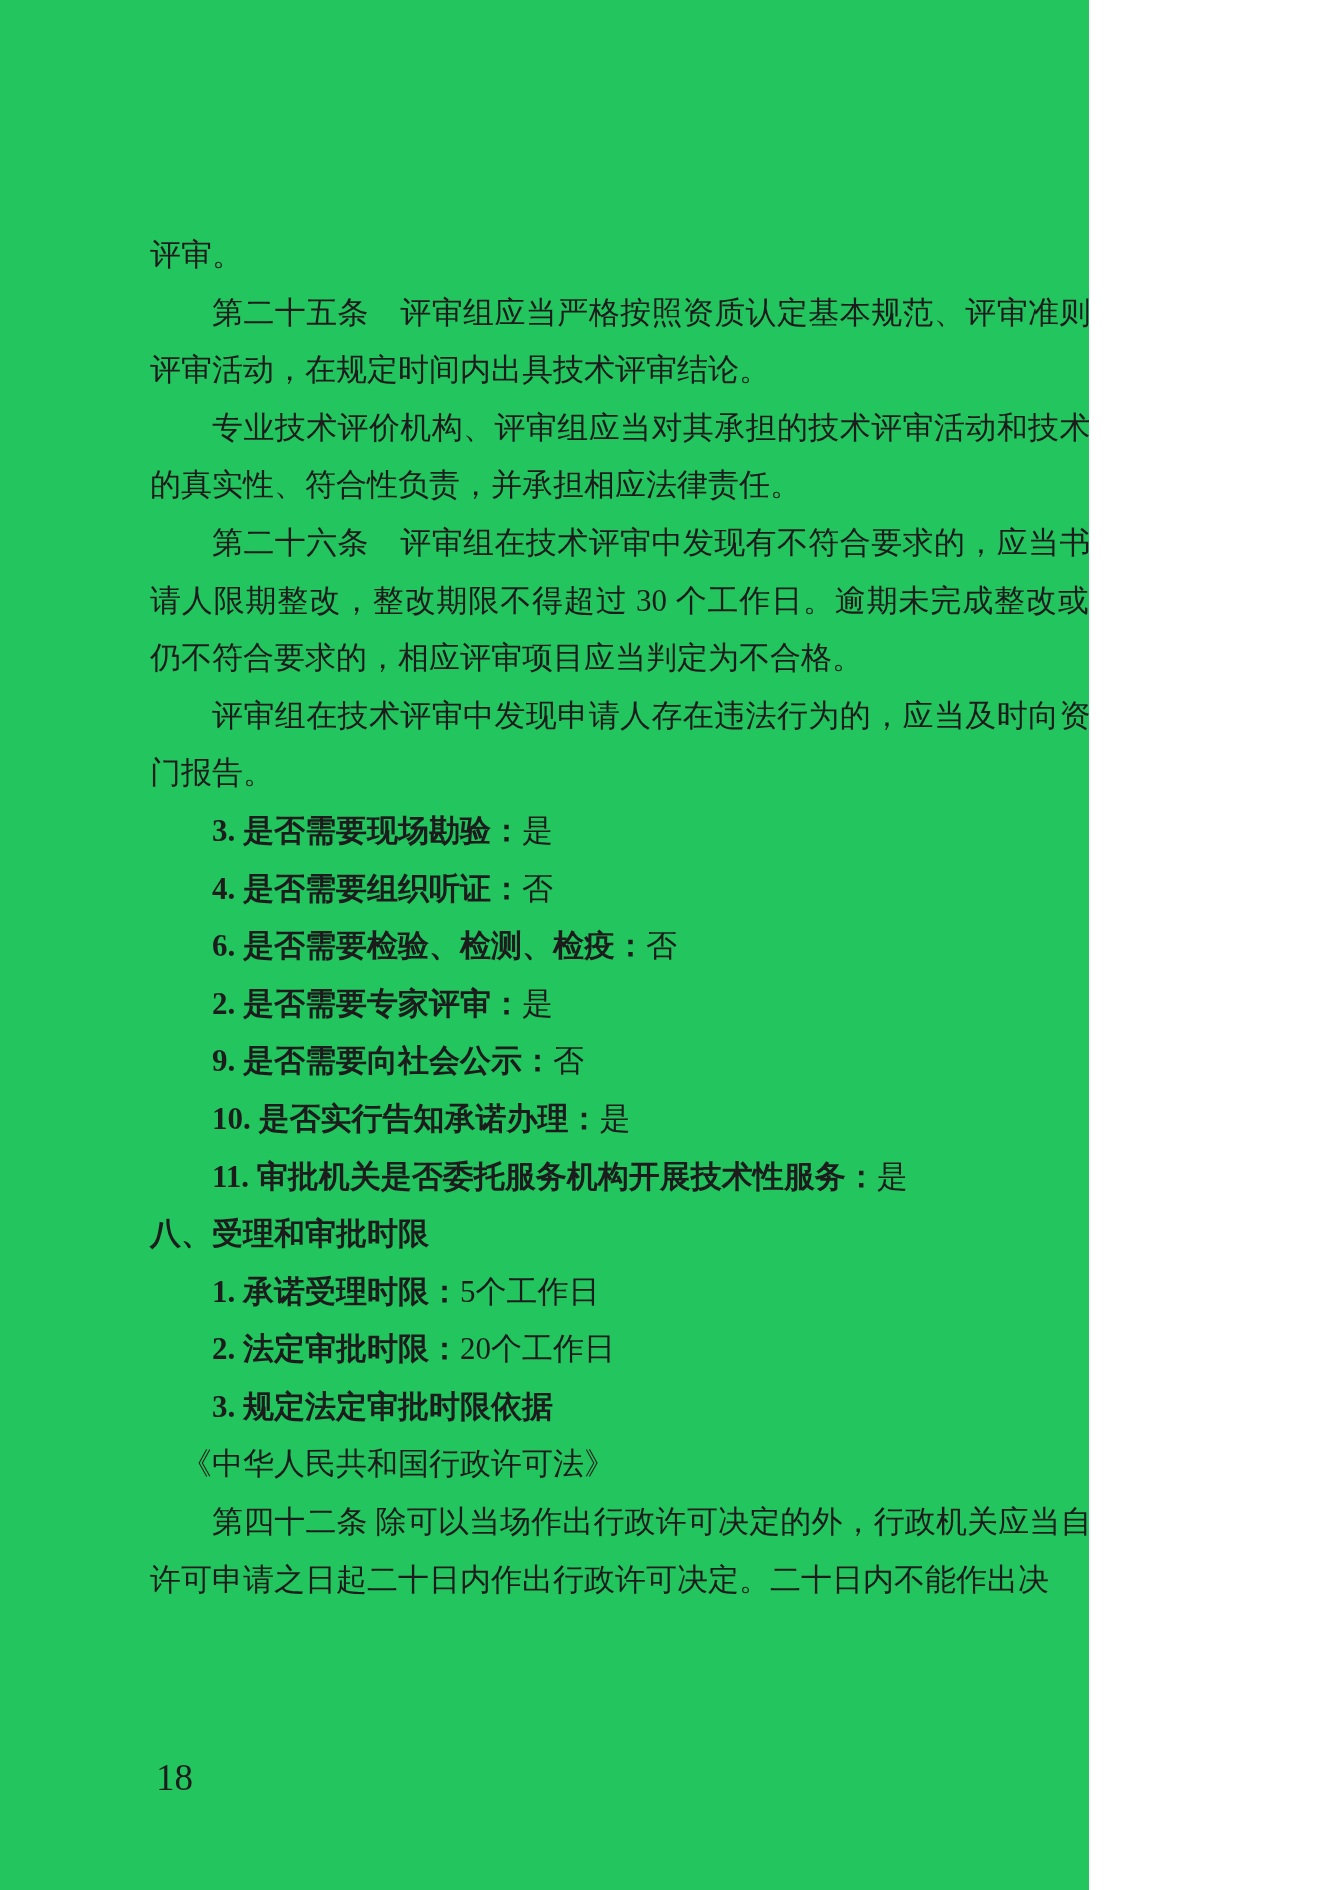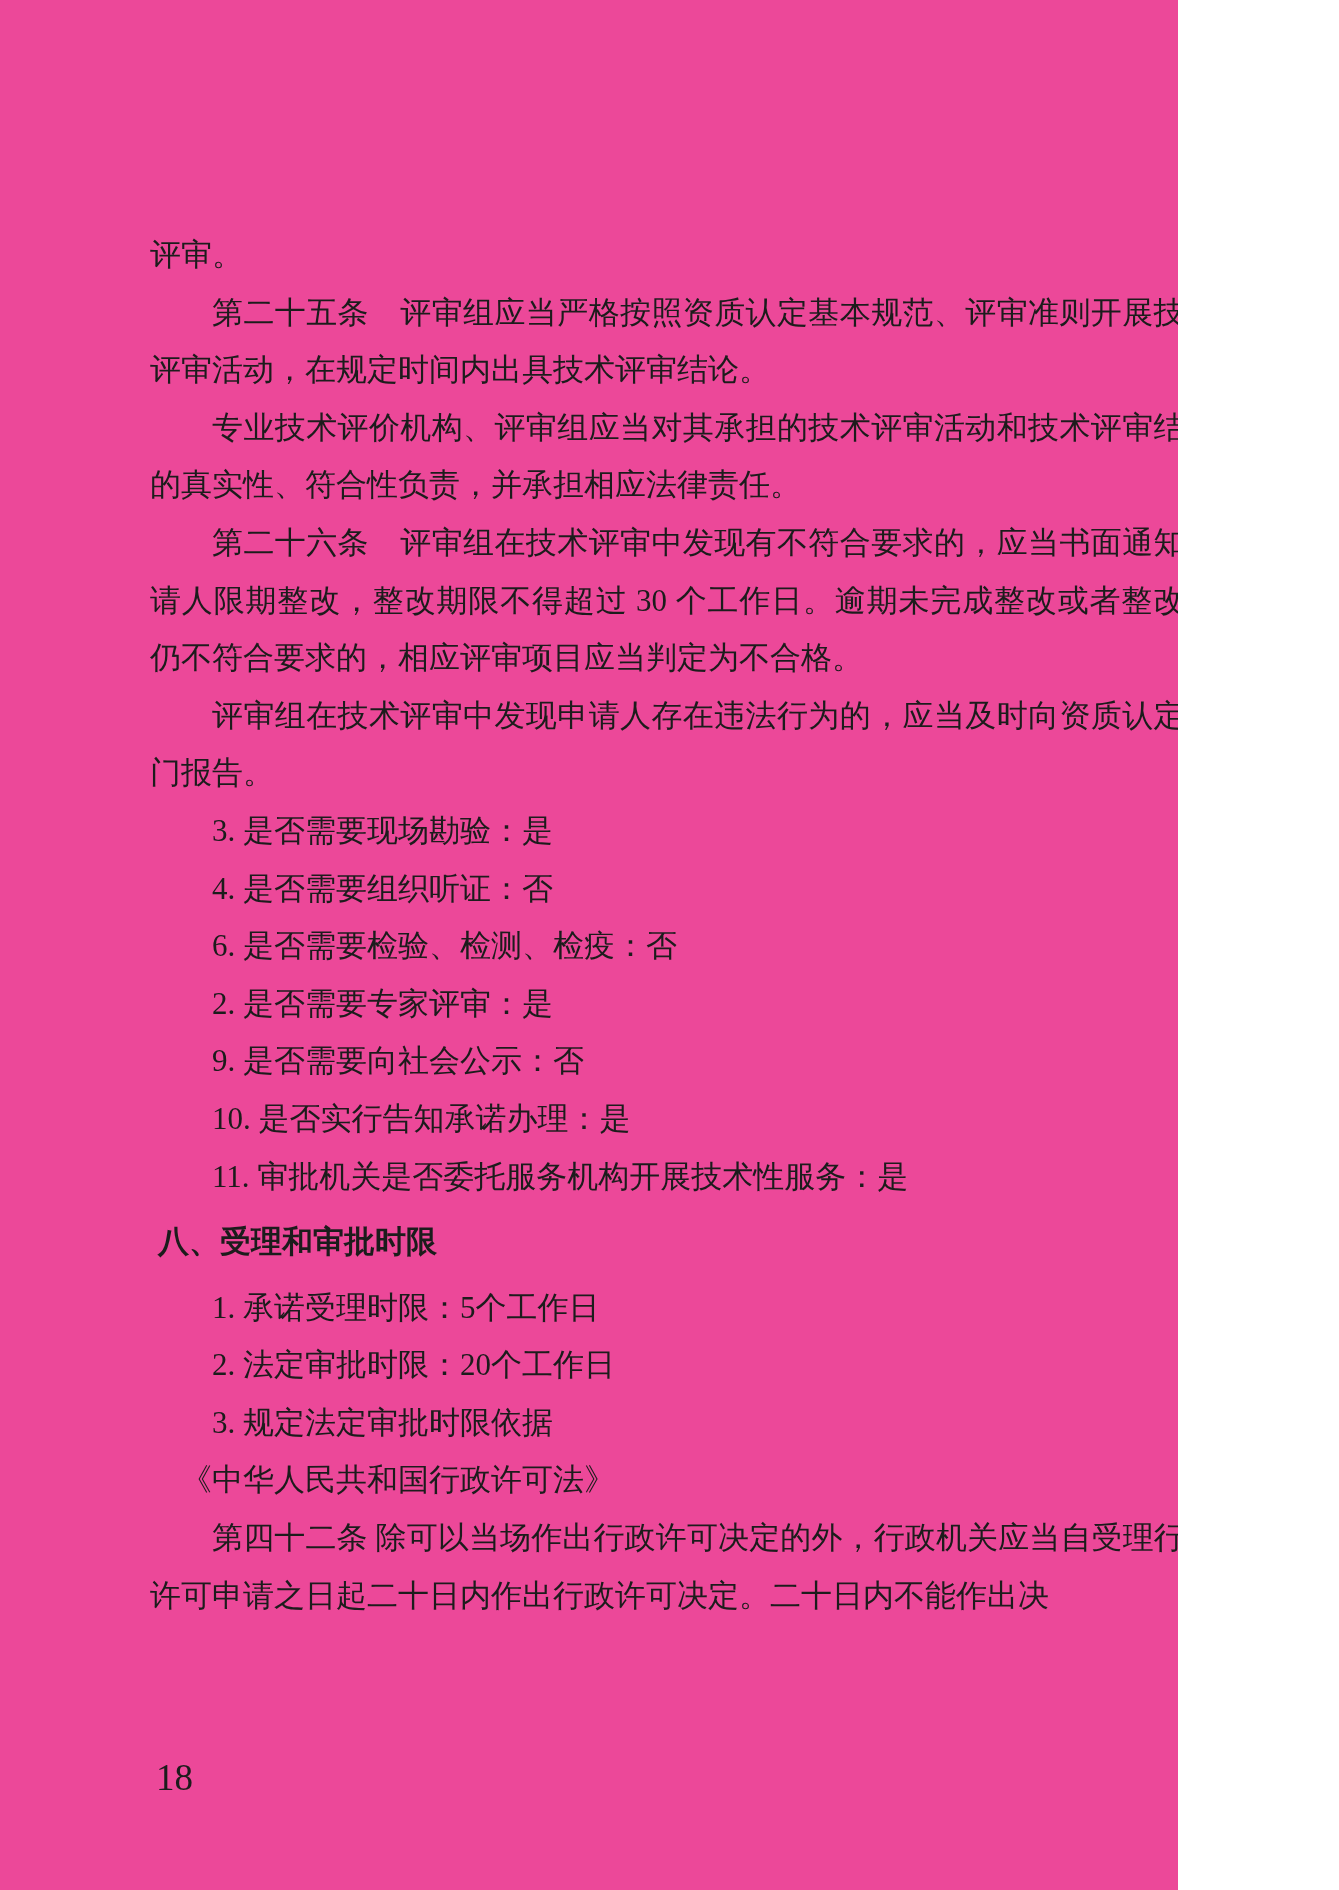--- a/index.html
+++ b/index.html
@@ -2,43 +2,43 @@
 <html lang="zh"><head>
 <meta charset="utf-8">
 <style>
   html,body{
     margin:0;
     padding:0;
     background:#ffffff;
   }
   .page{
     position:relative;
-    width:1178px;
+    width:1089px;
     height:1890px;
-    background:#ec4899;
+    background:#22c55e;
     overflow:hidden;
     font-family:"Liberation Serif","DejaVu Serif",serif;
     color:#1c1c1c;
   }
   .content{
     position:absolute;
     left:150px;
     top:226px;
     width:1066px;
     font-size:31px;
     line-height:57.6px;
     text-align:justify;
   }
   .para{margin:0;}
   .indent2{text-indent:2em;}
   .law-title{text-indent:1em;}
   .doc-item{margin:0;text-indent:2em;}
-  .doc-item .label{font-weight:normal;}
+  .doc-item .label{font-weight:bold;}
   .doc-item .value{font-weight:normal;}
-  .section-heading{margin:8px;font-weight:bold;text-indent:0;}
+  .section-heading{margin:0;font-weight:bold;text-indent:0;}
   .page-number{
     position:absolute;
     left:156px;
     top:1760px;
     font-size:37px;
     line-height:36px;
   }
 </style>
 </head>
 <body>

